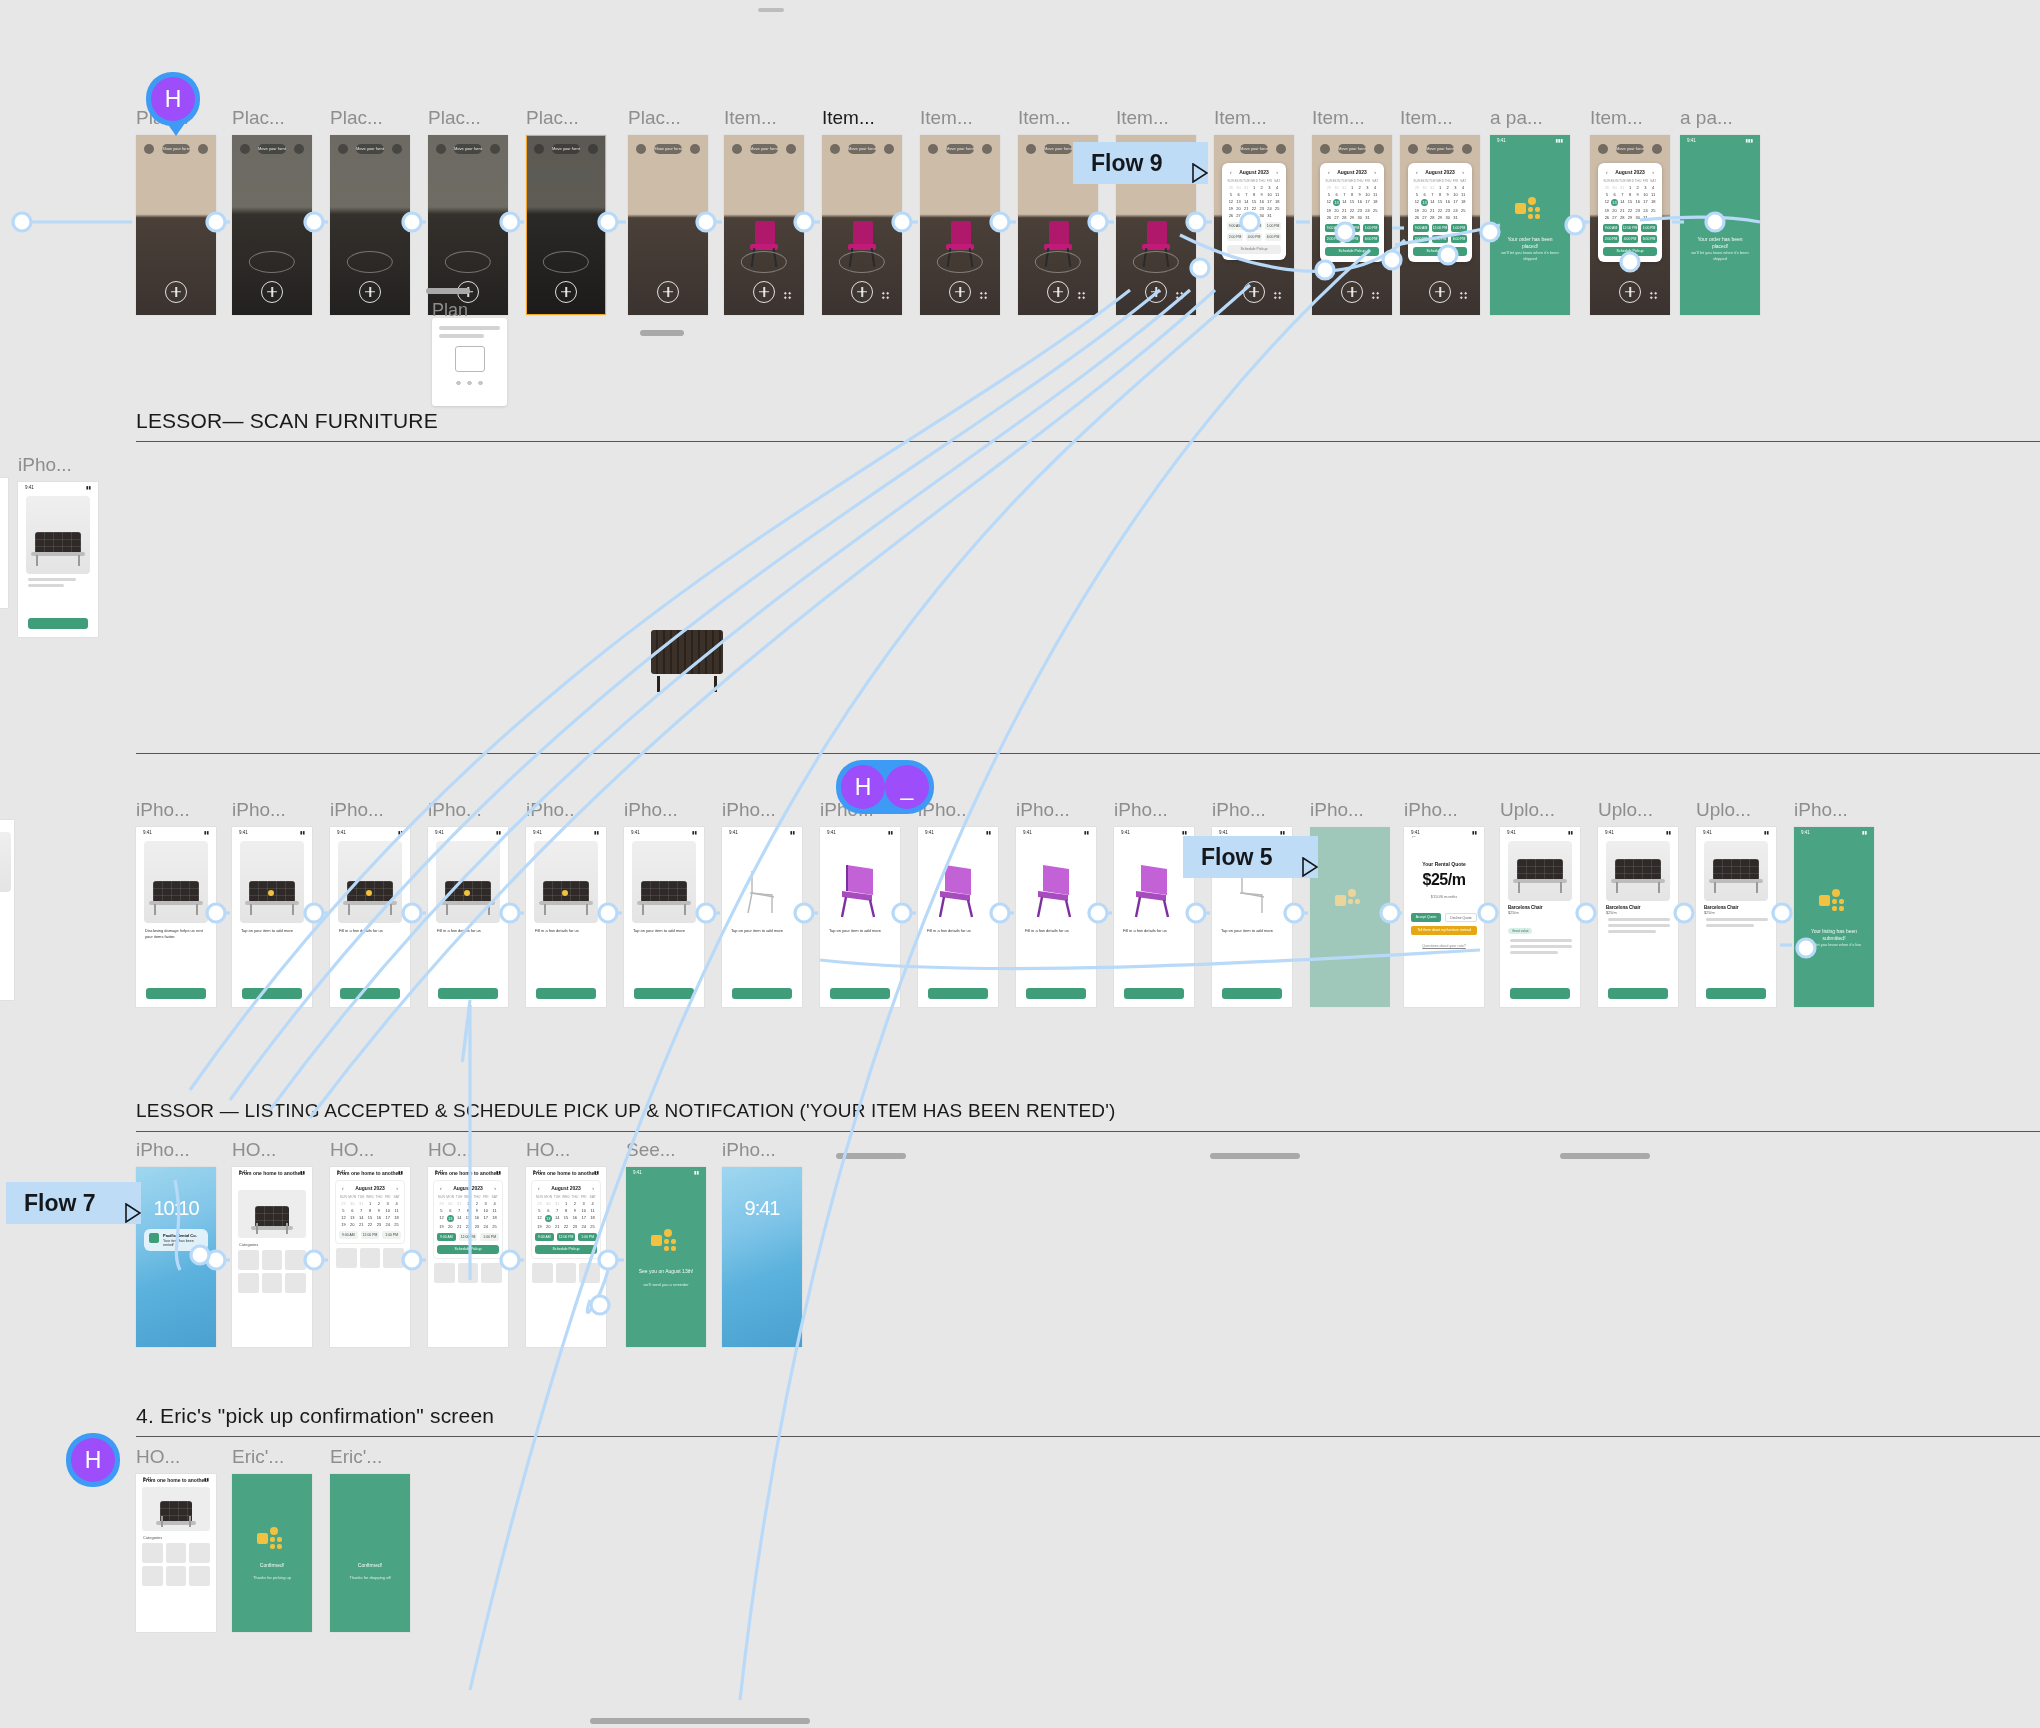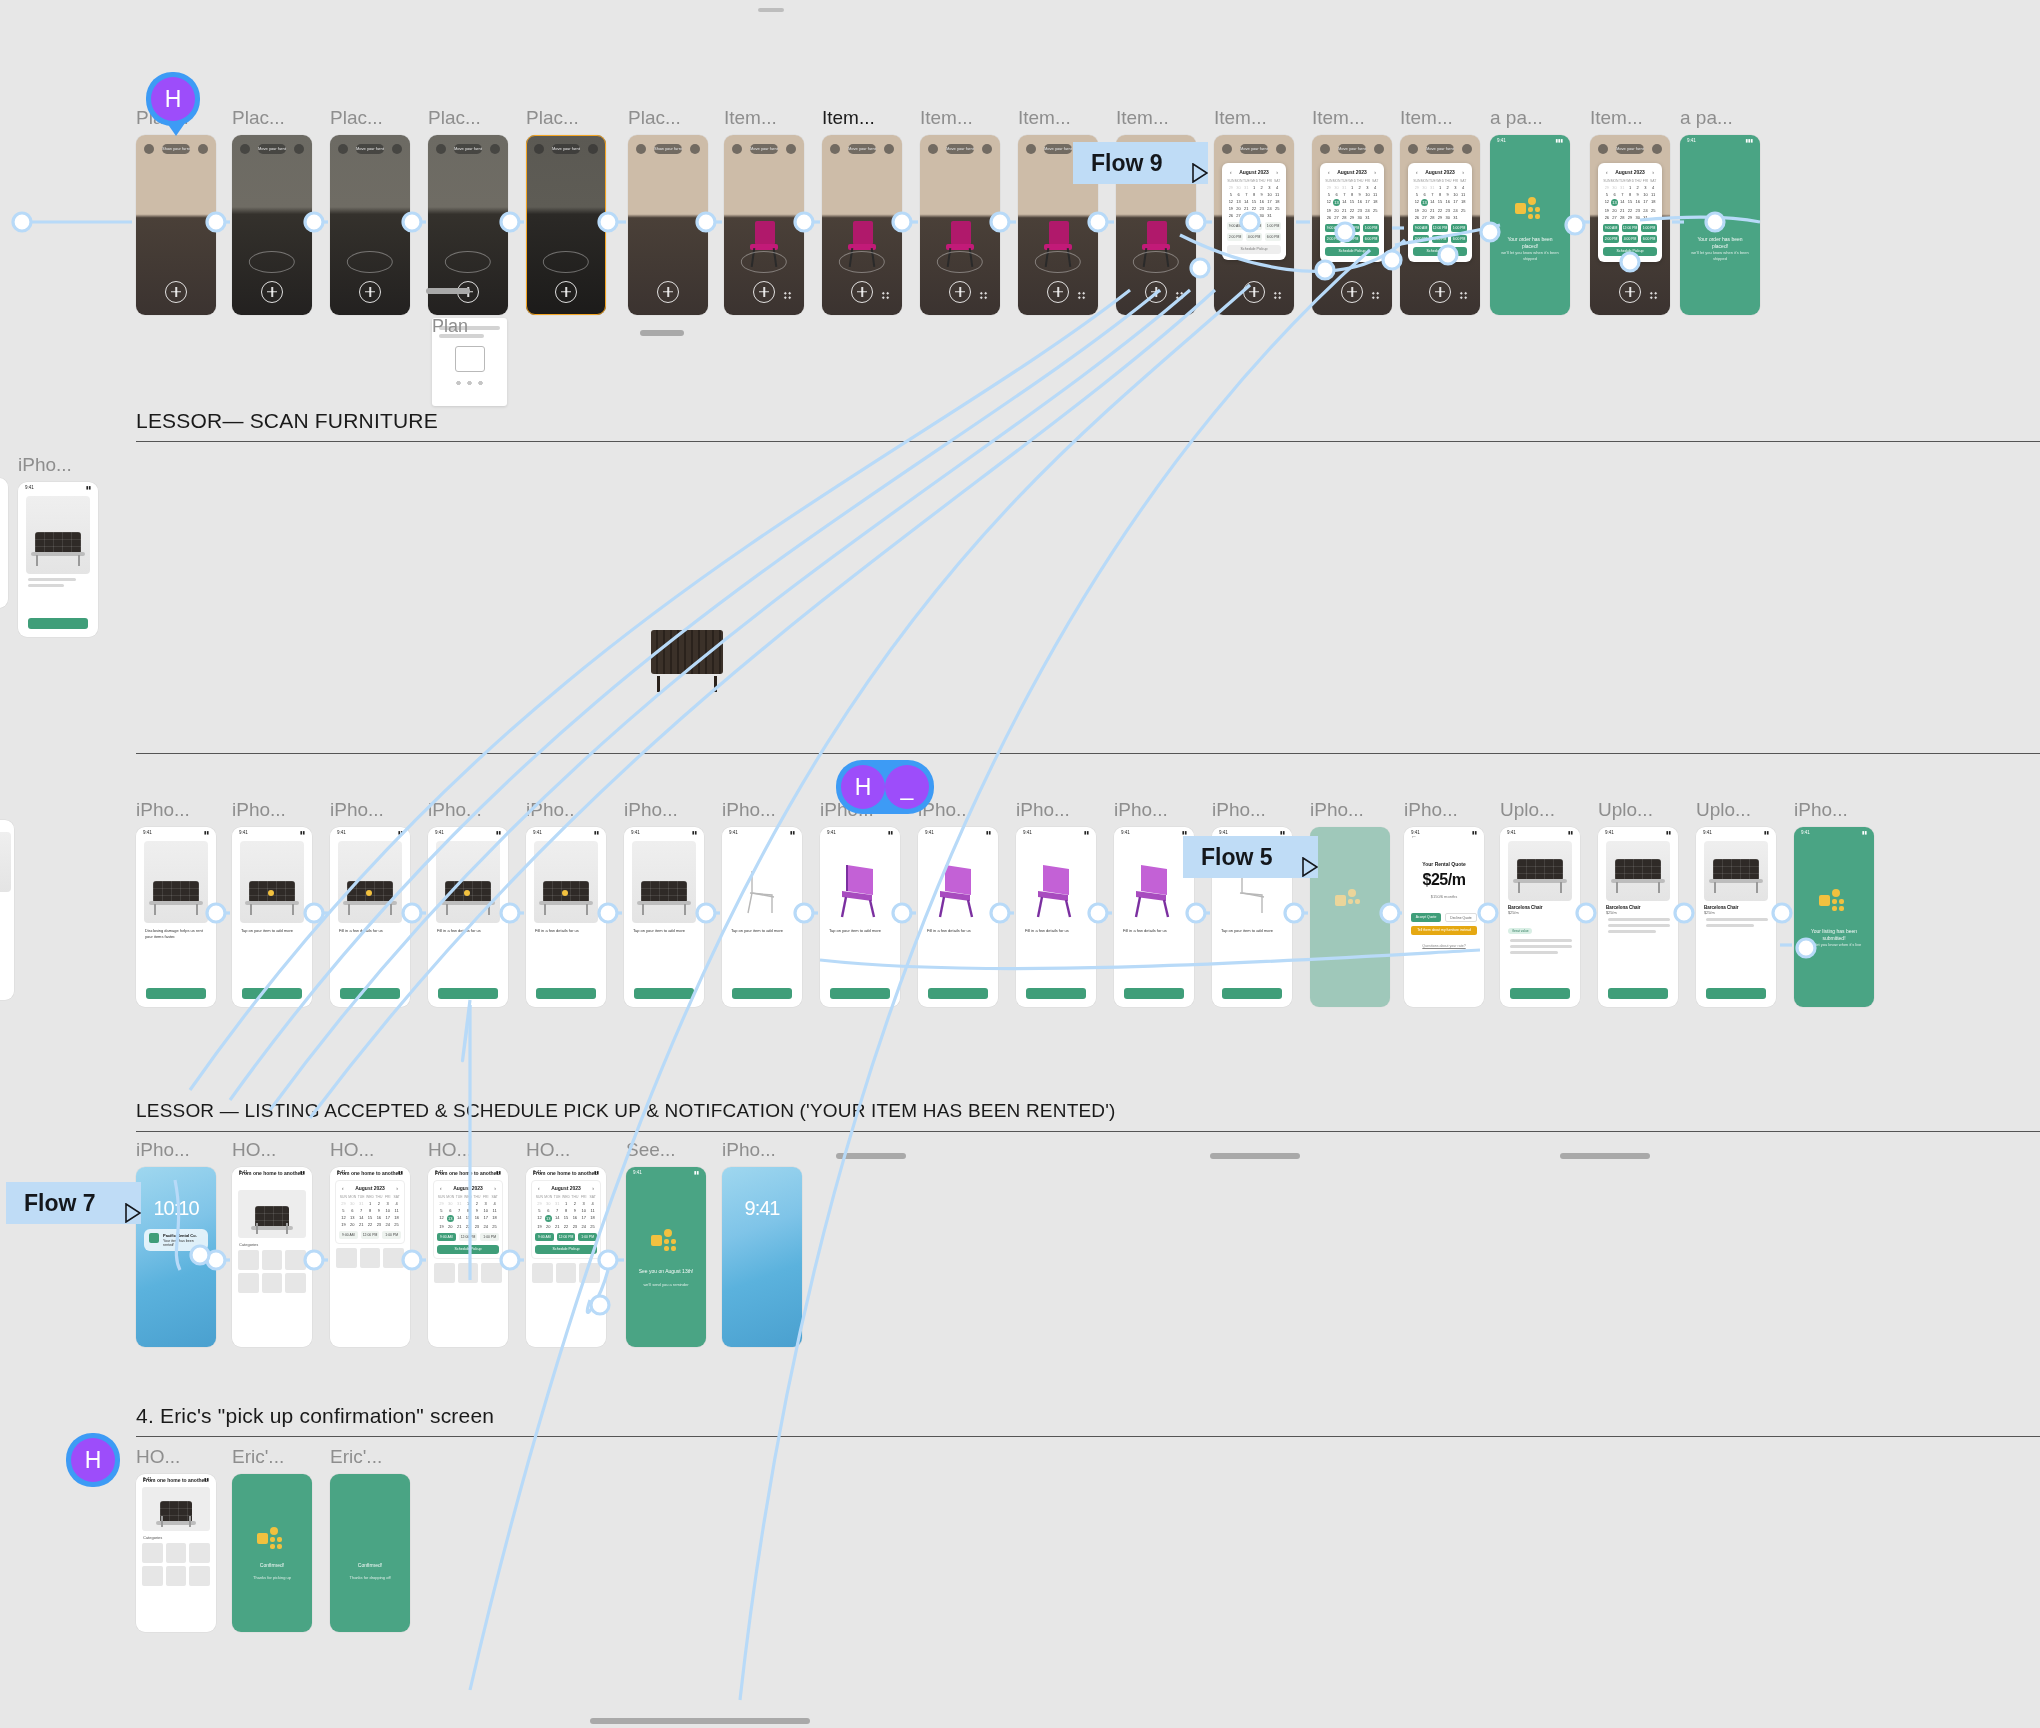--- a/index.html
+++ b/index.html
@@ -44,21 +44,21 @@
   .frame-label {
     font-size: 19px;
     color: #8e8e8e;
     white-space: nowrap;
     line-height: 1.1;
     margin-bottom: 6px;
     overflow: hidden;
     max-width: 100%;
   }
   .phone {
-    border-radius: 9px;
+    border-radius: 0;
     overflow: hidden;
     position: relative;
     background: #cfcfcf;
     box-shadow: 0 0 0 0.5px rgba(0,0,0,0.06);
   }
 
   
   .ar {
     background: linear-gradient(#cdbca8 0%, #cdbca8 44%, #4a4038 46%, #3b3330 100%);
     position: relative;
@@ -962,21 +962,21 @@
     </span>
   </div>
 
   <div class="scan-asset" style="left:432px; top:318px; width:75px; height:88px;">
     <div style="margin:8px 7px 0;height:4px;background:#d3d3d3;border-radius:2px;"></div>
     <div style="margin:4px 7px 0;height:4px;background:#d3d3d3;border-radius:2px;width:60%;"></div>
     <div style="margin:8px auto 0;width:30px;height:26px;border:1.5px solid #b9b9b9;border-radius:3px;"></div>
     <div style="margin:6px auto 0;width:34px;height:10px;background:
       radial-gradient(circle, #c6c6c6 2px, transparent 2.4px) 0 0/11px 10px;"></div>
   </div>
-  <div style="position:absolute;left:432px;top:316px;font-size:18px;color:#8e8e8e;">Plan</div>
+  <div style="position:absolute;left:432px;top:300px;font-size:18px;color:#8e8e8e;">Plan</div>
 
   <div class="section" style="top:408px;">
     <div class="section-title">LESSOR— SCAN FURNITURE</div>
     <div class="section-rule"></div>
   </div>
 
   <div class="frame" style="left:18px; top:455px; width:80px;">
     <div class="frame-label">iPho...</div>
     <div class="phone white" style="width:80px; height:155px;">
       <div class="statusbar">

